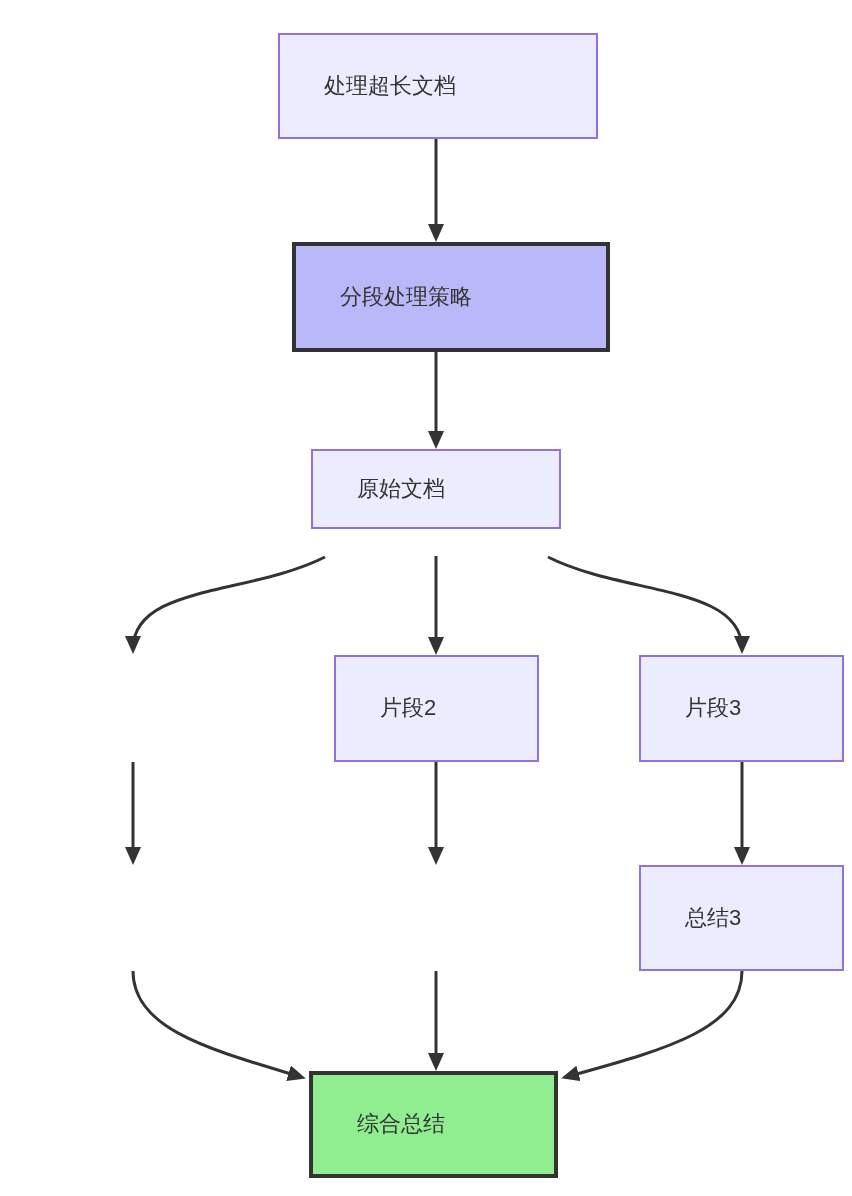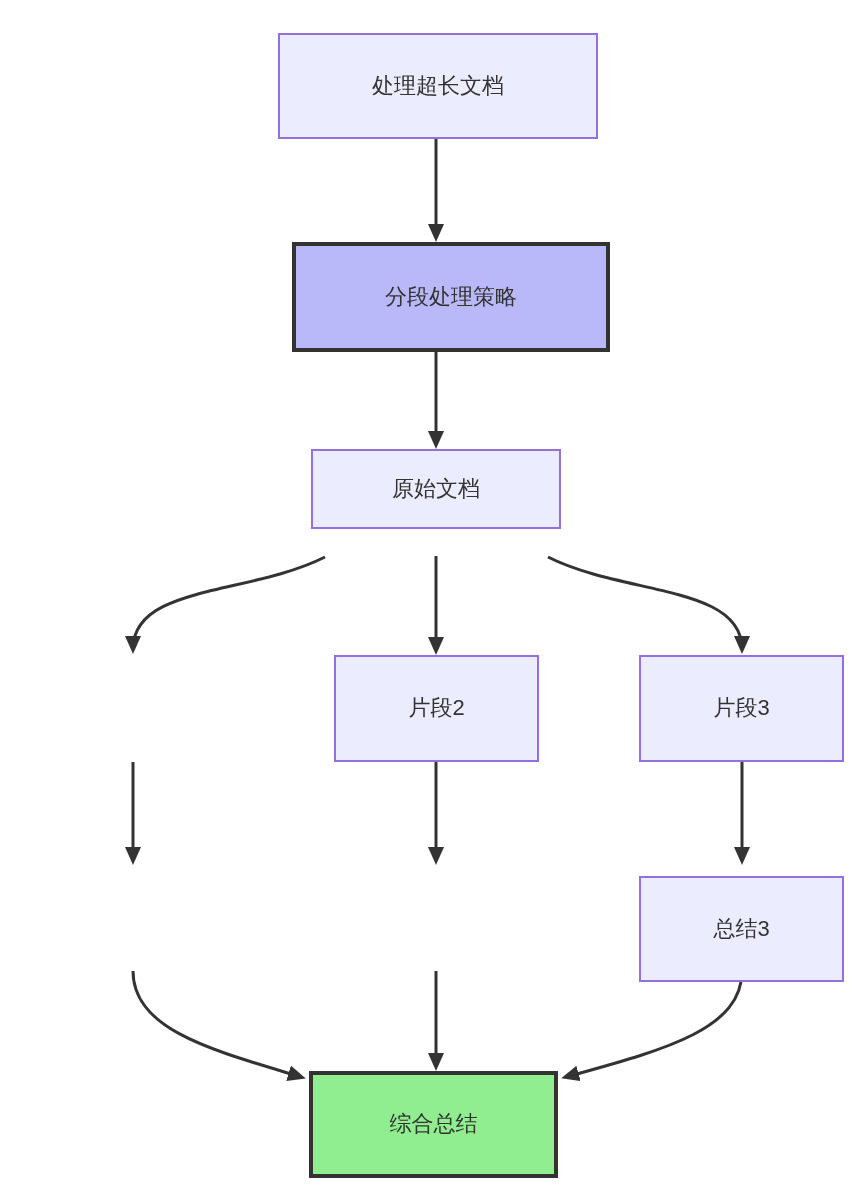--- a/index.html
+++ b/index.html
@@ -29,25 +29,25 @@
   }
   .arrowhead-shape {
     fill: var(--edge, #333333);
     stroke: none;
   }
   .node {
     position: absolute;
     box-sizing: border-box;
     display: flex;
     align-items: center;
-    justify-content: center;
     font-size: 22px;
     line-height: 1.3;
     color: var(--text, #333333);
     text-align: center;
+    padding-left: 44px;
   }
   .node-default {
     background: var(--node-fill, #ececff);
     border: 2px solid var(--node-border, #9370db);
   }
   .node-strategy {
     background: var(--strategy-fill, #b9b9f9);
     border: 4px solid var(--strategy-border, #333333);
     margin-left: 16px;
   }
@@ -97,21 +97,21 @@
   <div class="node node-default" style="left:334px; top:655px; width:205px; height:107px;">
     <span>片段2</span>
   </div>
 
   <div class="node node-default" style="left:639px; top:655px; width:205px; height:107px;">
     <span>片段3</span>
   </div>
 
 
 
-  <div class="node node-default" style="left:639px; top:865px; width:205px; height:106px;margin-top:11px;">
+  <div class="node node-default" style="left:639px; top:865px; width:205px; height:106px;">
     <span>总结3</span>
   </div>
 
   <div class="node node-final" style="left:309px; top:1071px; width:249px; height:107px;">
     <span>综合总结</span>
   </div>
 
 </div>
 
 </body></html>

